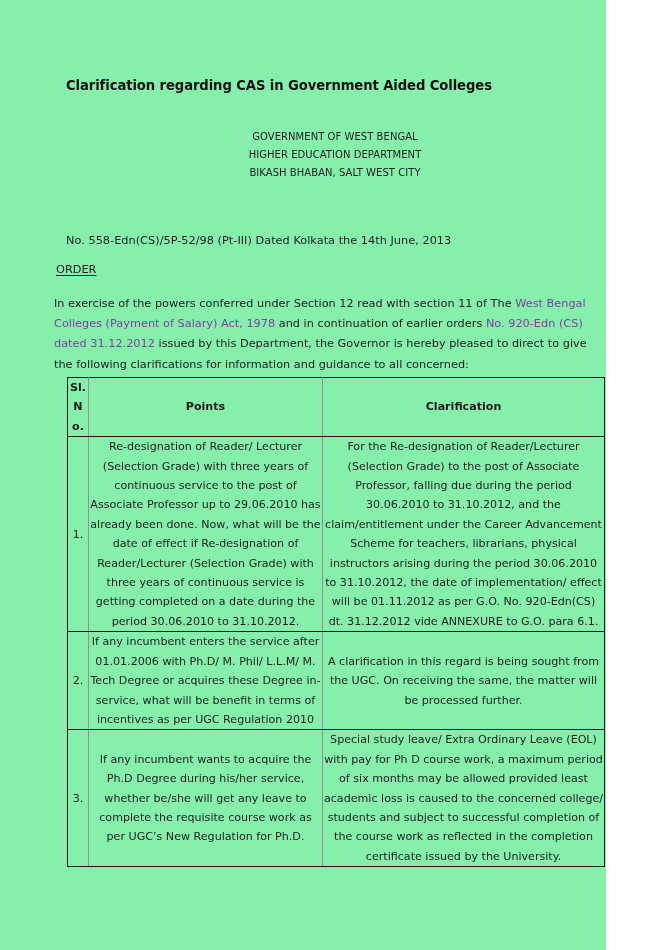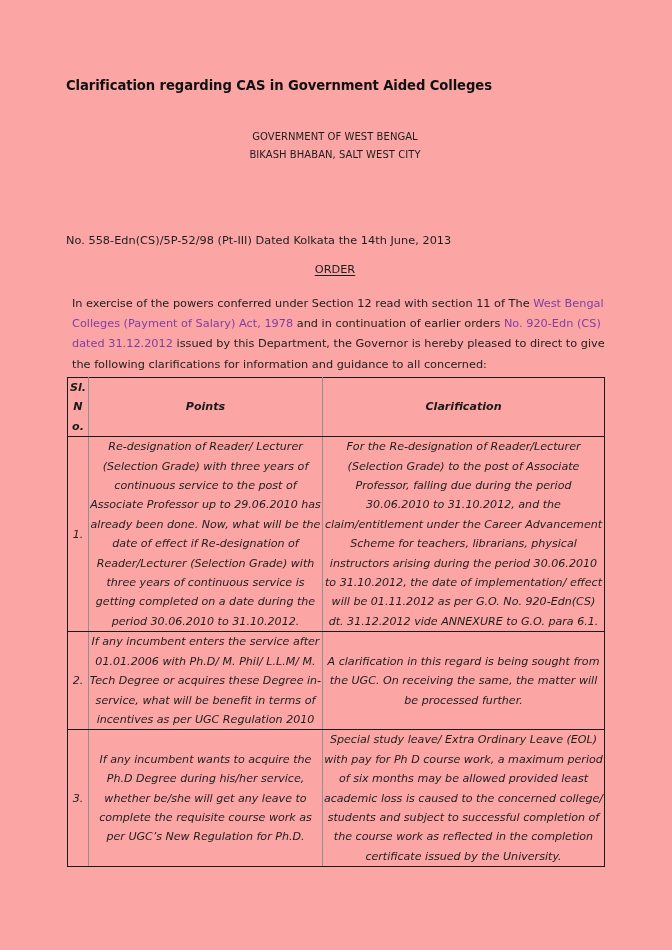--- a/index.html
+++ b/index.html
@@ -9,26 +9,26 @@
   }
   body {
     width: 672px;
     height: 950px;
     font-family: "DejaVu Sans", sans-serif;
     color: #1a1a1a;
     -webkit-font-smoothing: antialiased;
   }
   .page {
     position: relative;
-    width: 672px;
+    width: 606px;
     height: 950px;
     box-sizing: border-box;
     padding: 0;
     overflow: hidden;
-    background: #fca5a5;
+    background: #86efac;
   }
   .doc-title {
     position: absolute;
     left: 66px;
     top: 78px;
     font-size: 13.2px;
     font-weight: bold;
     letter-spacing: -0.1px;
     color: #111111;
   }
@@ -48,34 +48,34 @@
   .memo-line {
     position: absolute;
     left: 66px;
     top: 234px;
     font-size: 11.3px;
     color: #1d1d1d;
     letter-spacing: 0.02px;
   }
   .order-head {
     position: absolute;
-    left: 66px;
+    left: 56px;
     top: 263px;
     width: 538px;
-    text-align: center;
+    text-align: left;
     font-size: 11.3px;
     color: #1d1d1d;
   }
   .order-head span {
     text-decoration: underline;
     text-underline-offset: 2px;
   }
   .intro-para {
     position: absolute;
-    left: 72px;
+    left: 54px;
     top: 294px;
     width: 540px;
     font-size: 11.3px;
     line-height: 20.2px;
     text-align: left;
     color: #1d1d1d;
   }
   .lnk {
     color: #7e3fa4;
   }
@@ -121,36 +121,37 @@
     word-break: break-all;
   }
   .sl-cell {
     text-align: center;
     font-size: 11.1px;
     padding: 4px 2px;
     color: #1d1d1d;
   }
 
   
-  table.clar { border-top: 1.6px solid #1a1a1a; font-style: italic; }
+  table.clar { border-top: 1.6px solid #1a1a1a; }
   table.clar tr > *:first-child { border-left: 1.6px solid #1a1a1a; }
   table.clar tr > *:last-child  { border-right: 1.6px solid #1a1a1a; }
   table.clar tr.hdr > * { border-bottom: 1.6px solid #1a1a1a; }
   table.clar tr.bodyrow > * { border-bottom: 1.4px solid #1a1a1a; }
   table.clar tr > * + * { border-left: 1px solid #909090; text-align: center; }
 </style>
 </head>
 <body>
 
 <div class="page">
 
   <div class="doc-title">Clarification regarding CAS in Government Aided Colleges</div>
 
   <div class="addr-block">
     <div class="addr-line">GOVERNMENT OF WEST BENGAL</div>
+    <div class="addr-line">HIGHER EDUCATION DEPARTMENT</div>
     <div class="addr-line">BIKASH BHABAN, SALT WEST CITY</div>
   </div>
 
   <div class="memo-line">No. 558-Edn(CS)/5P-52/98 (Pt-III) Dated Kolkata the 14th June, 2013</div>
 
   <div class="order-head"><span>ORDER</span></div>
 
   <div class="intro-para"><span>In exercise of the powers conferred under Section 12 read with section 11 of The </span><a class="lnk" href="#" style="color: rgb(126, 63, 164); text-decoration: none;">West Bengal Colleges (Payment of Salary) Act, 1978</a><span> and in continuation of earlier orders </span><a class="lnk" href="#" style="color: rgb(126, 63, 164); text-decoration: none;">No. 920-Edn (CS) dated 31.12.2012</a><span> issued by this Department, the Governor is hereby pleased to direct to give the following clarifications for information and guidance to all concerned:</span></div>
 
   <div class="tbl-wrap">

